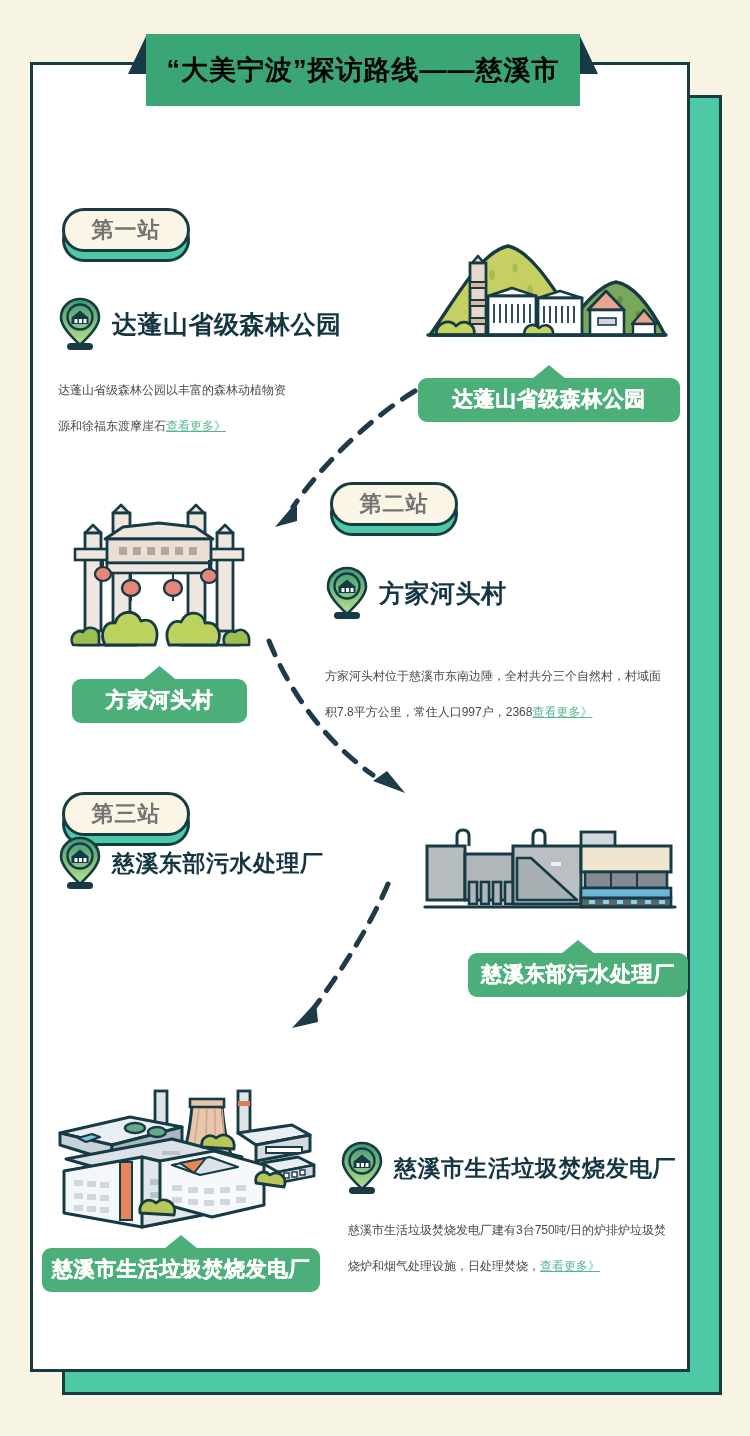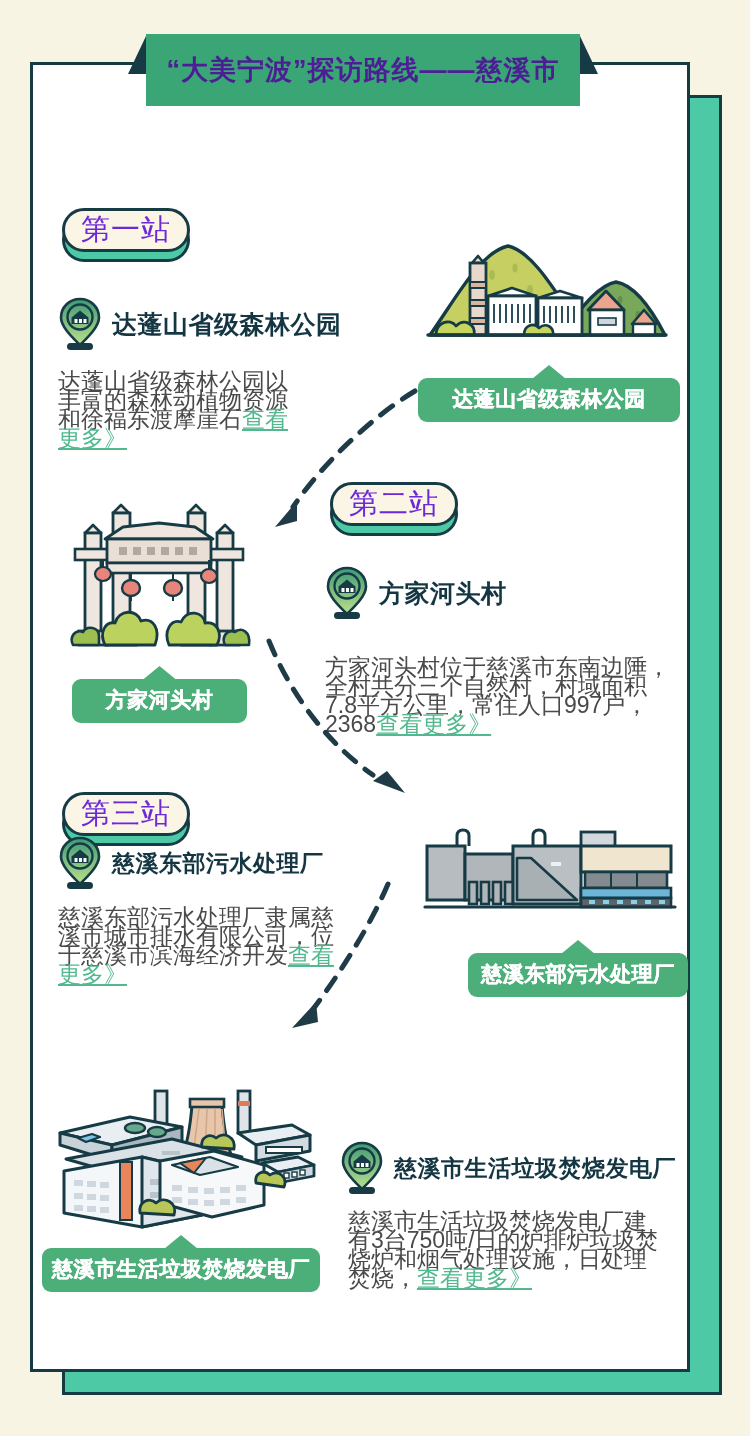--- a/index.html
+++ b/index.html
@@ -31,21 +31,21 @@
 
   
   .ribbon-wrap { position: absolute; left: 128px; top: 34px; width: 470px; height: 72px; }
   .ribbon-body {
     position: absolute; left: 18px; top: 0;
     width: 434px; height: 72px;
     background: #3aa575;
     display: flex; align-items: center; justify-content: center;
   }
   .ribbon-title {
-    color: #4c1d95; font-size: 27px; font-weight: bold;
+    color: #000000; font-size: 27px; font-weight: bold;
     letter-spacing: 1px; white-space: nowrap;
   }
   .fold { position: absolute; top: 0; width: 19px; height: 40px; }
   .fold.left  { left: 0; background: #163b45;
     clip-path: polygon(100% 0, 100% 100%, 0 100%); }
   .fold.right { right: 0; background: #163b45;
     clip-path: polygon(0 0, 0 100%, 100% 100%); }
 
   
   .station-badge { position: absolute; width: 128px; height: 54px; }
@@ -56,36 +56,36 @@
     border-radius: 26px;
   }
   .station-badge .face {
     position: absolute; left: 0; top: 0;
     width: 128px; height: 44px;
     background: #faf5e4; border: 3px solid #163b45;
     border-radius: 26px;
     display: flex; align-items: center; justify-content: center;
   }
   .station-badge .face span {
-    font-size: 29px; color: #6d28d9; font-weight: 400; letter-spacing: 1px;
+    font-size: 22px; color: #737373; font-weight: 700; letter-spacing: 1px;
   }
 
   
   .place-head { position: absolute; display: flex; align-items: center; gap: 10px; }
   .pin { width: 44px; height: 56px; flex: 0 0 44px; }
   .place-name {
     font-size: 25px; font-weight: bold; color: #143642;
     white-space: nowrap; letter-spacing: 0.5px;
   }
   .place-name.sm { font-size: 23px; }
 
   
   .desc {
     position: absolute;
-    font-size: 23px; line-height: 19px; color: #4a4a4a;
+    font-size: 12px; line-height: 36px; color: #4a4a4a;
   }
   .more { color: #52b88d; }
 
   
   .tag { position: absolute; }
   .tag .notch {
     position: absolute; left: 50%; top: 0; transform: translateX(-50%);
     width: 34px; height: 14px; background: #4caf79;
     clip-path: polygon(50% 0, 100% 100%, 0 100%);
   }
@@ -355,23 +355,20 @@
         <path d="M13.5 21.5 L22 14.5 L30.5 21.5 L30.5 28 L13.5 28 Z" fill="#163b45"></path>
         <rect x="16.5" y="23" width="3" height="4" fill="#ffffff"></rect>
         <rect x="21" y="23" width="3" height="4" fill="#ffffff"></rect>
         <rect x="25.5" y="23" width="3" height="4" fill="#ffffff"></rect>
         <rect x="9" y="47" width="26" height="7" rx="3.5" fill="#163b45"></rect>
       </svg>
     </span>
     <span class="place-name sm">慈溪东部污水处理厂</span>
   </div>
 
-  <div class="desc" style="left:58px; top:908px; width:278px;">
-    <span>慈溪东部污水处理厂隶属慈溪市城市排水有限公司，位于慈溪市滨海经济开发</span><a class="more" href="#">查看更多》</a>
-  </div>
 
   <div class="illus" style="left:425px; top:828px;">
     <svg width="250" height="100" viewBox="0 0 250 100">
 
       <path d="M32 18 L32 8 Q32 2 38 2 Q44 2 44 8 L44 18" fill="none" stroke="#163b45" stroke-width="3"></path>
       <path d="M108 18 L108 8 Q108 2 114 2 Q120 2 120 8 L120 18" fill="none" stroke="#163b45" stroke-width="3"></path>
       <rect x="156" y="4" width="34" height="16" fill="#d3d8dc" stroke="#163b45" stroke-width="2.8"></rect>
 
       <rect x="2" y="18" width="38" height="54" fill="#b6bcc0" stroke="#163b45" stroke-width="3"></rect>
 

